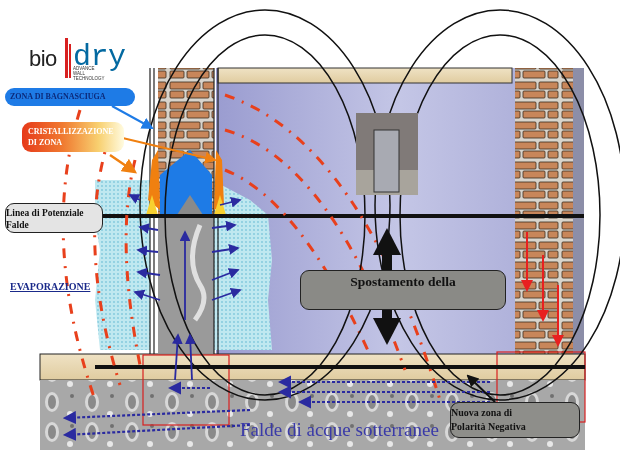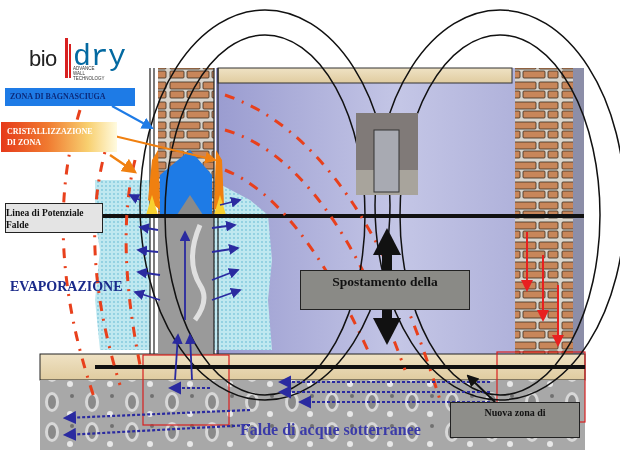--- a/index.html
+++ b/index.html
@@ -1,31 +1,31 @@
 <!DOCTYPE html>
 <html><head>
 <meta charset="utf-8">
 <style>
   html, body { margin: 0; padding: 0; background: #ffffff; }
   body { width: 620px; height: 465px; position: relative; overflow: hidden; font-family: "Liberation Serif", serif; }
   #stage { position: absolute; left: 0; top: 0; width: 620px; height: 465px; }
-  .lbl { position: absolute; font-family: "Liberation Serif", serif; font-weight: bold; }
+  .lbl { position: absolute; font-family: "Liberation Serif", serif; font-weight: bold; border-radius: 9px; }
   #logo { position: absolute; left: 27px; top: 24px; width: 90px; height: 60px; }
   #logo .bio { position: absolute; left: 2px; top: 22px; font-family: "Liberation Sans", sans-serif; font-size: 22px; color: #222; letter-spacing: -0.5px; }
   #logo .dry { position: absolute; left: 46px; top: 16px; font-family: Liberation Mono, monospace; font-size: 30px; color: #0369a1; letter-spacing: -0.5px; }
   #logo .bar1 { position: absolute; left: 38px; top: 14px; width: 3px; height: 40px; background: #d82020; }
   #logo .bar2 { position: absolute; left: 42px; top: 20px; width: 2px; height: 34px; background: #d82020; }
   #logo .tag { position: absolute; left: 46px; top: 42px; font-family: "Liberation Sans", sans-serif; font-size: 4.5px; line-height: 5px; color: #333; }
   #lbl-bagnasciuga { left: 5px; top: 88px; width: 130px; height: 18px; background: #1e7be6; color: #0c2a7a; font-size: 8px; line-height: 18px; padding-left: 5px; box-sizing: border-box; }
-  #lbl-cristal { left: 1px; top: 122px; width: 116px; height: 30px; background: linear-gradient(90deg, #e63a1a 0%, #f07a30 40%, #f8d070 75%, #fffbe0 100%); color: #fff; font-size: 8px; line-height: 11px; padding: 4px 6px; box-sizing: border-box; }
+  #lbl-cristal { left: 22px; top: 122px; width: 102px; height: 30px; background: linear-gradient(90deg, #e63a1a 0%, #f07a30 40%, #f8d070 75%, #fffbe0 100%); color: #fff; font-size: 8px; line-height: 11px; padding: 4px 6px; box-sizing: border-box; }
   #lbl-potenziale { left: 5px; top: 203px; width: 98px; height: 30px; background: #e4e4e4; border: 1px solid #222; color: #111; font-size: 9.5px; line-height: 12px; text-align: left; padding-top: 3px; box-sizing: border-box; }
-  #lbl-evap { left: 10px; top: 278px; width: 90px; height: 18px; color: #1a2a8a; font-size: 14px; line-height: 18px; }
-  #lbl-spostamento { left: 300px; top: 270px; width: 170px; height: 40px; background: #8a8a86; border: 1px solid #222; color: #111; font-size: 13.5px; line-height: 16px; text-align: center; padding-top: 3px; box-sizing: border-box; }
-  #lbl-falde { left: 240px; top: 420px; width: 200px; height: 20px; color: #3a3aa8; font-size: 16px; font-weight: bold; line-height: 20px; }
-  #lbl-nuova { left: 450px; top: 402px; width: 130px; height: 36px; background: #8e8e8a; border: 1px solid #222; color: #111; font-size: 10px; line-height: 14px; text-align: center; padding-top: 3px; box-sizing: border-box; }
+  #lbl-evap { left: 10px; top: 278px; width: 90px; height: 18px; color: #1a2a8a; font-size: 10px; line-height: 18px; text-decoration: underline; }
+  #lbl-spostamento { left: 300px; top: 270px; width: 206px; height: 40px; background: #8a8a86; border: 1px solid #222; color: #111; font-size: 13.5px; line-height: 16px; text-align: center; padding-top: 3px; box-sizing: border-box; }
+  #lbl-falde { left: 240px; top: 420px; width: 200px; height: 20px; color: #3a3aa8; font-size: 19px; font-weight: normal; line-height: 20px; }
+  #lbl-nuova { left: 450px; top: 402px; width: 130px; height: 36px; background: #8e8e8a; border: 1px solid #222; color: #111; font-size: 10px; line-height: 14px; padding-top: 3px; box-sizing: border-box; }
 </style>
 </head>
 <body>
 
 <div id="stage">
 <svg width="620" height="465" viewBox="0 0 620 465" xmlns="http://www.w3.org/2000/svg">
   <defs>
     <pattern id="dots" width="4" height="4" patternUnits="userSpaceOnUse">
       <rect width="4" height="4" fill="#bfe8f0"></rect>
       <circle cx="2" cy="2" r="0.9" fill="#7fc8dc"></circle>
@@ -197,14 +197,15 @@
     <div>Linea di Potenziale</div>
     <div>Falde</div>
   </div>
   <div id="lbl-evap" class="lbl">EVAPORAZIONE</div>
   <div id="lbl-spostamento" class="lbl">
     <div>Spostamento della</div>
   </div>
   <div id="lbl-falde" class="lbl">Falde di acque sotterranee</div>
   <div id="lbl-nuova" class="lbl">
     <div>Nuova zona di</div>
+    <div>Polarità Negativa</div>
   </div>
 </div>
 
 </body></html>

